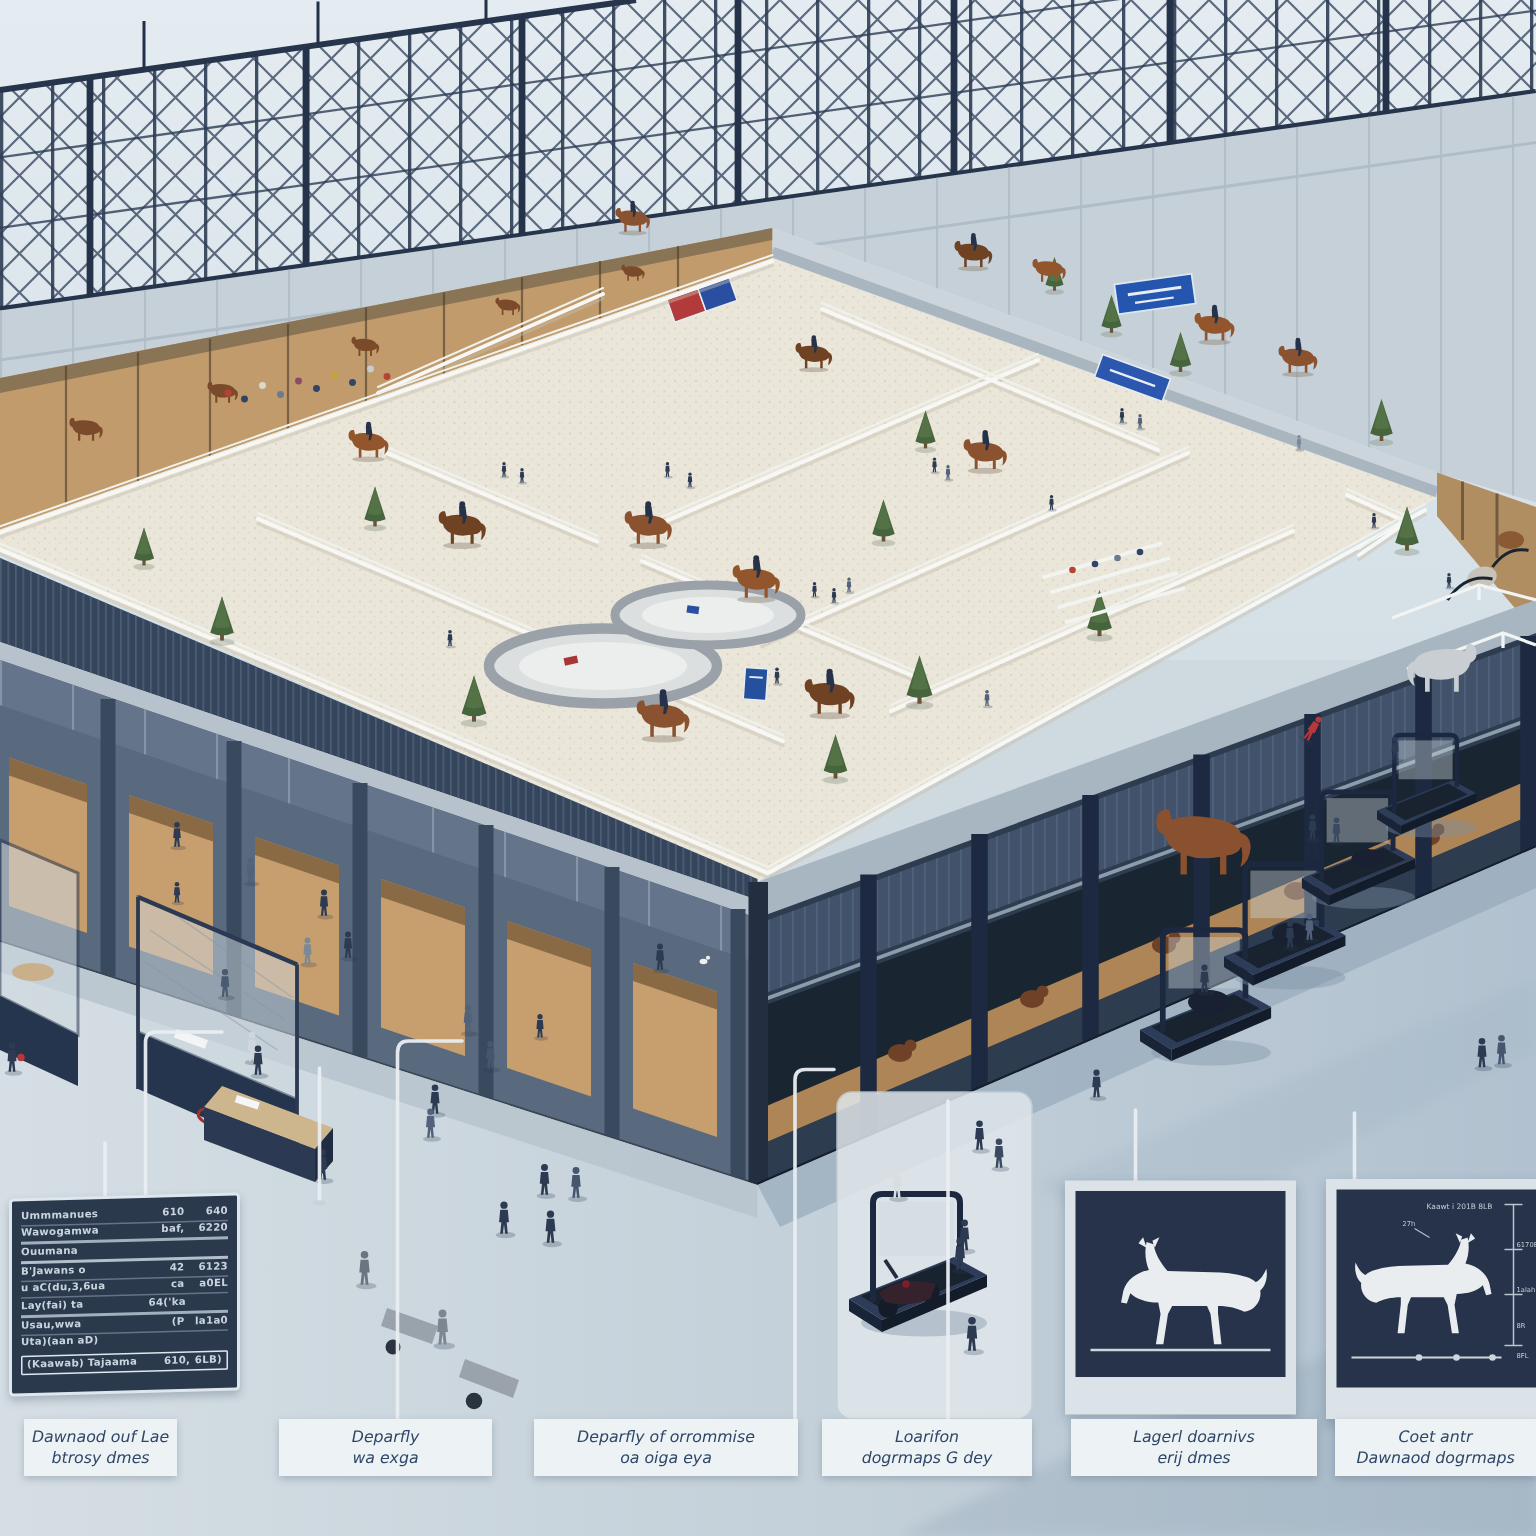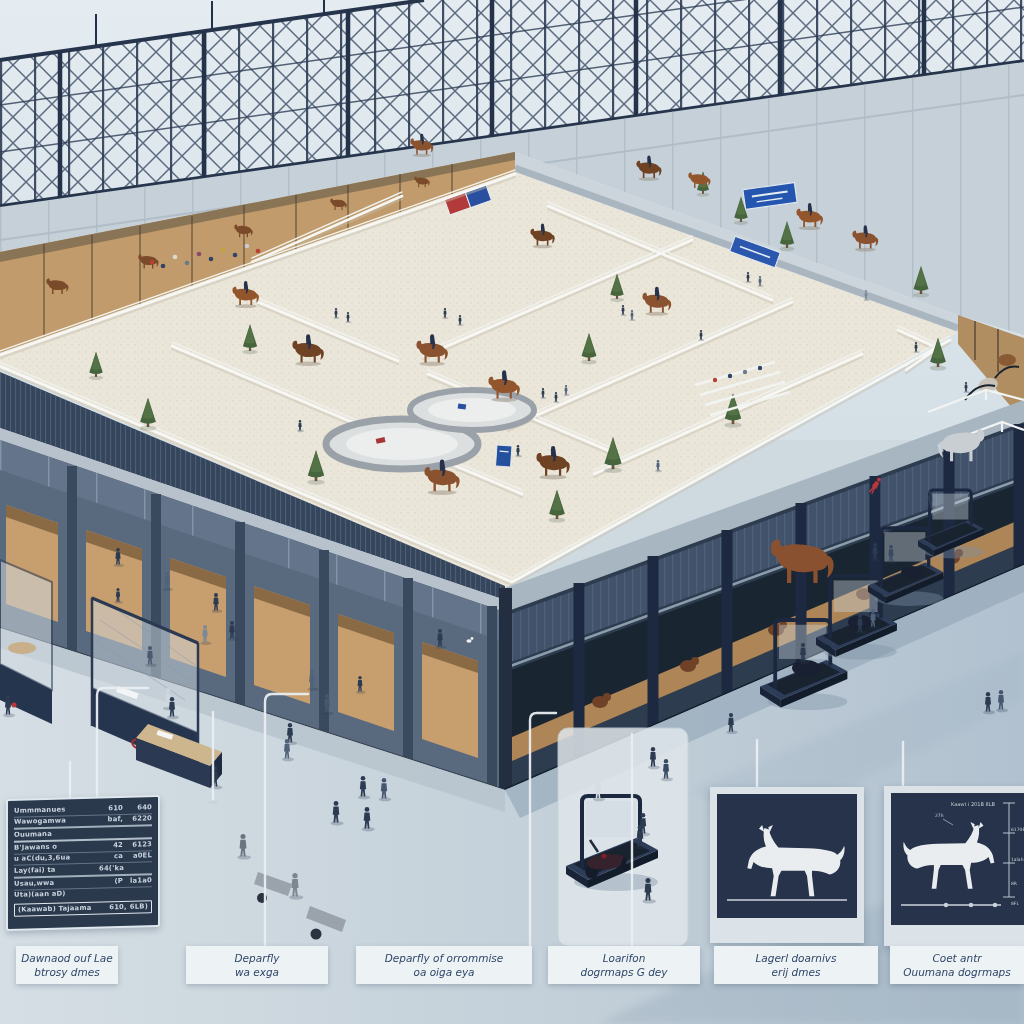--- a/index.html
+++ b/index.html
@@ -579,26 +579,26 @@
   <span>btrosy dmes</span>
     </div>
 <div class="callout-label" style="left:186px;width:142px">
   <span>Deparfly</span>
   <span>wa exga</span>
     </div>
 <div class="callout-label" style="left:356px;width:176px">
   <span>Deparfly of orrommise</span>
   <span>oa oiga eya</span>
     </div>
-<div class="callout-label" style="left:548px;width:152px">
+<div class="callout-label" style="left:548px;width:140px">
   <span>Loarifon</span>
   <span>dogrmaps G dey</span>
     </div>
 <div class="callout-label" style="left:714px;width:164px">
   <span>Lagerl doarnivs</span>
   <span>erij dmes</span>
     </div>
 <div class="callout-label" style="left:890px;width:134px">
   <span>Coet antr</span>
-  <span>Ouumana dogrmaps</span>
+  <span>Dawnaod dogrmaps</span>
     </div>
 
 </div>
 
 </body></html>

